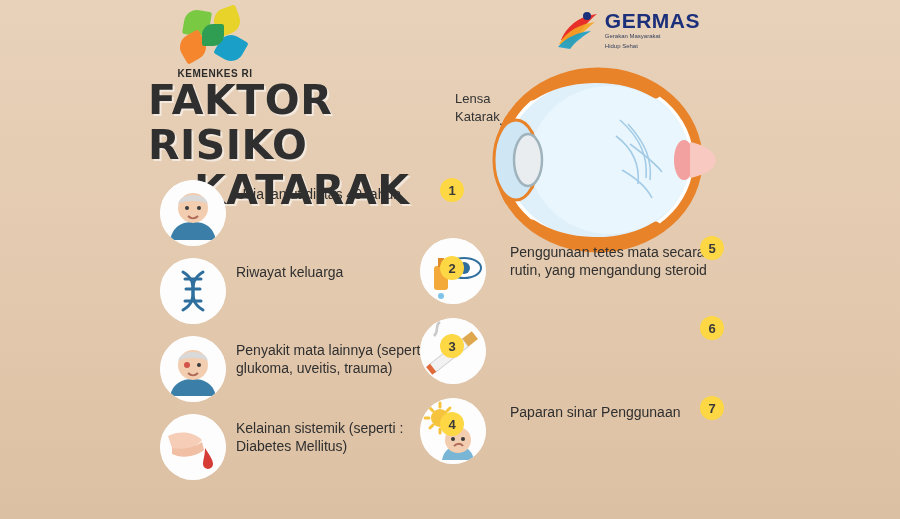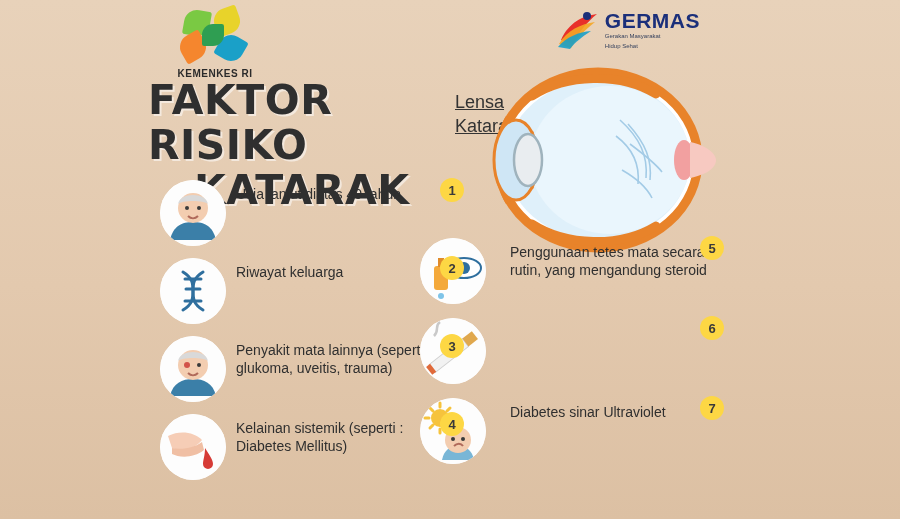--- a/index.html
+++ b/index.html
@@ -64,23 +64,22 @@
     letter-spacing: .5px;
     text-shadow: 2px 2px 0 rgba(255,255,255,.55);
   }
   .title .l1 { display: block; }
   .title .l2 { display: block; padding-left: 46px; }
 
   
   .eye-wrap { position: absolute; right: 180px; top: 60px; width: 250px; height: 200px; }
   .lens-label {
     position: absolute; left: 455px; top: 90px;
-    font-size: 18px; line-height: 1.35; color: #333;
+    font-size: 13px; line-height: 1.35; color: #333;
     width: 90px;
-    text-decoration: underline;
   }
   .lens-line { position: absolute; left: 500px; top: 122px; width: 46px; height: 22px; }
 
   
   .col-left  { position: absolute; left: 160px; top: 180px; width: 300px; }
   .col-right { position: absolute; left: 420px; top: 238px; width: 300px; }
 
   .item { position: relative; display: flex; align-items: flex-start; margin-bottom: 12px; }
   .thumb {
     position: relative;
@@ -299,18 +298,18 @@
             </g>
           </g>
           <path d="M22 62 C24 52 30 48 38 48 C46 48 52 52 54 62 Z" fill="#79b6d6"></path>
           <circle cx="38" cy="42" r="13" fill="#f3cdb0"></circle>
           <circle cx="33" cy="41" r="2" fill="#3a3a3a"></circle>
             <circle cx="43" cy="41" r="2" fill="#3a3a3a"></circle>
           <path d="M34 48 C37 45 41 45 43 48" stroke="#b06a5a" stroke-width="2" fill="none"></path>
         </svg>
       </div>
       <div class="badge">7</div>
-      <div class="item-text">Diabetes sinar Ultraviolet</div>
+      <div class="item-text">Paparan sinar Penggunaan</div>
     </div>
 
   </div>
 
 </div>
 
 </body></html>

